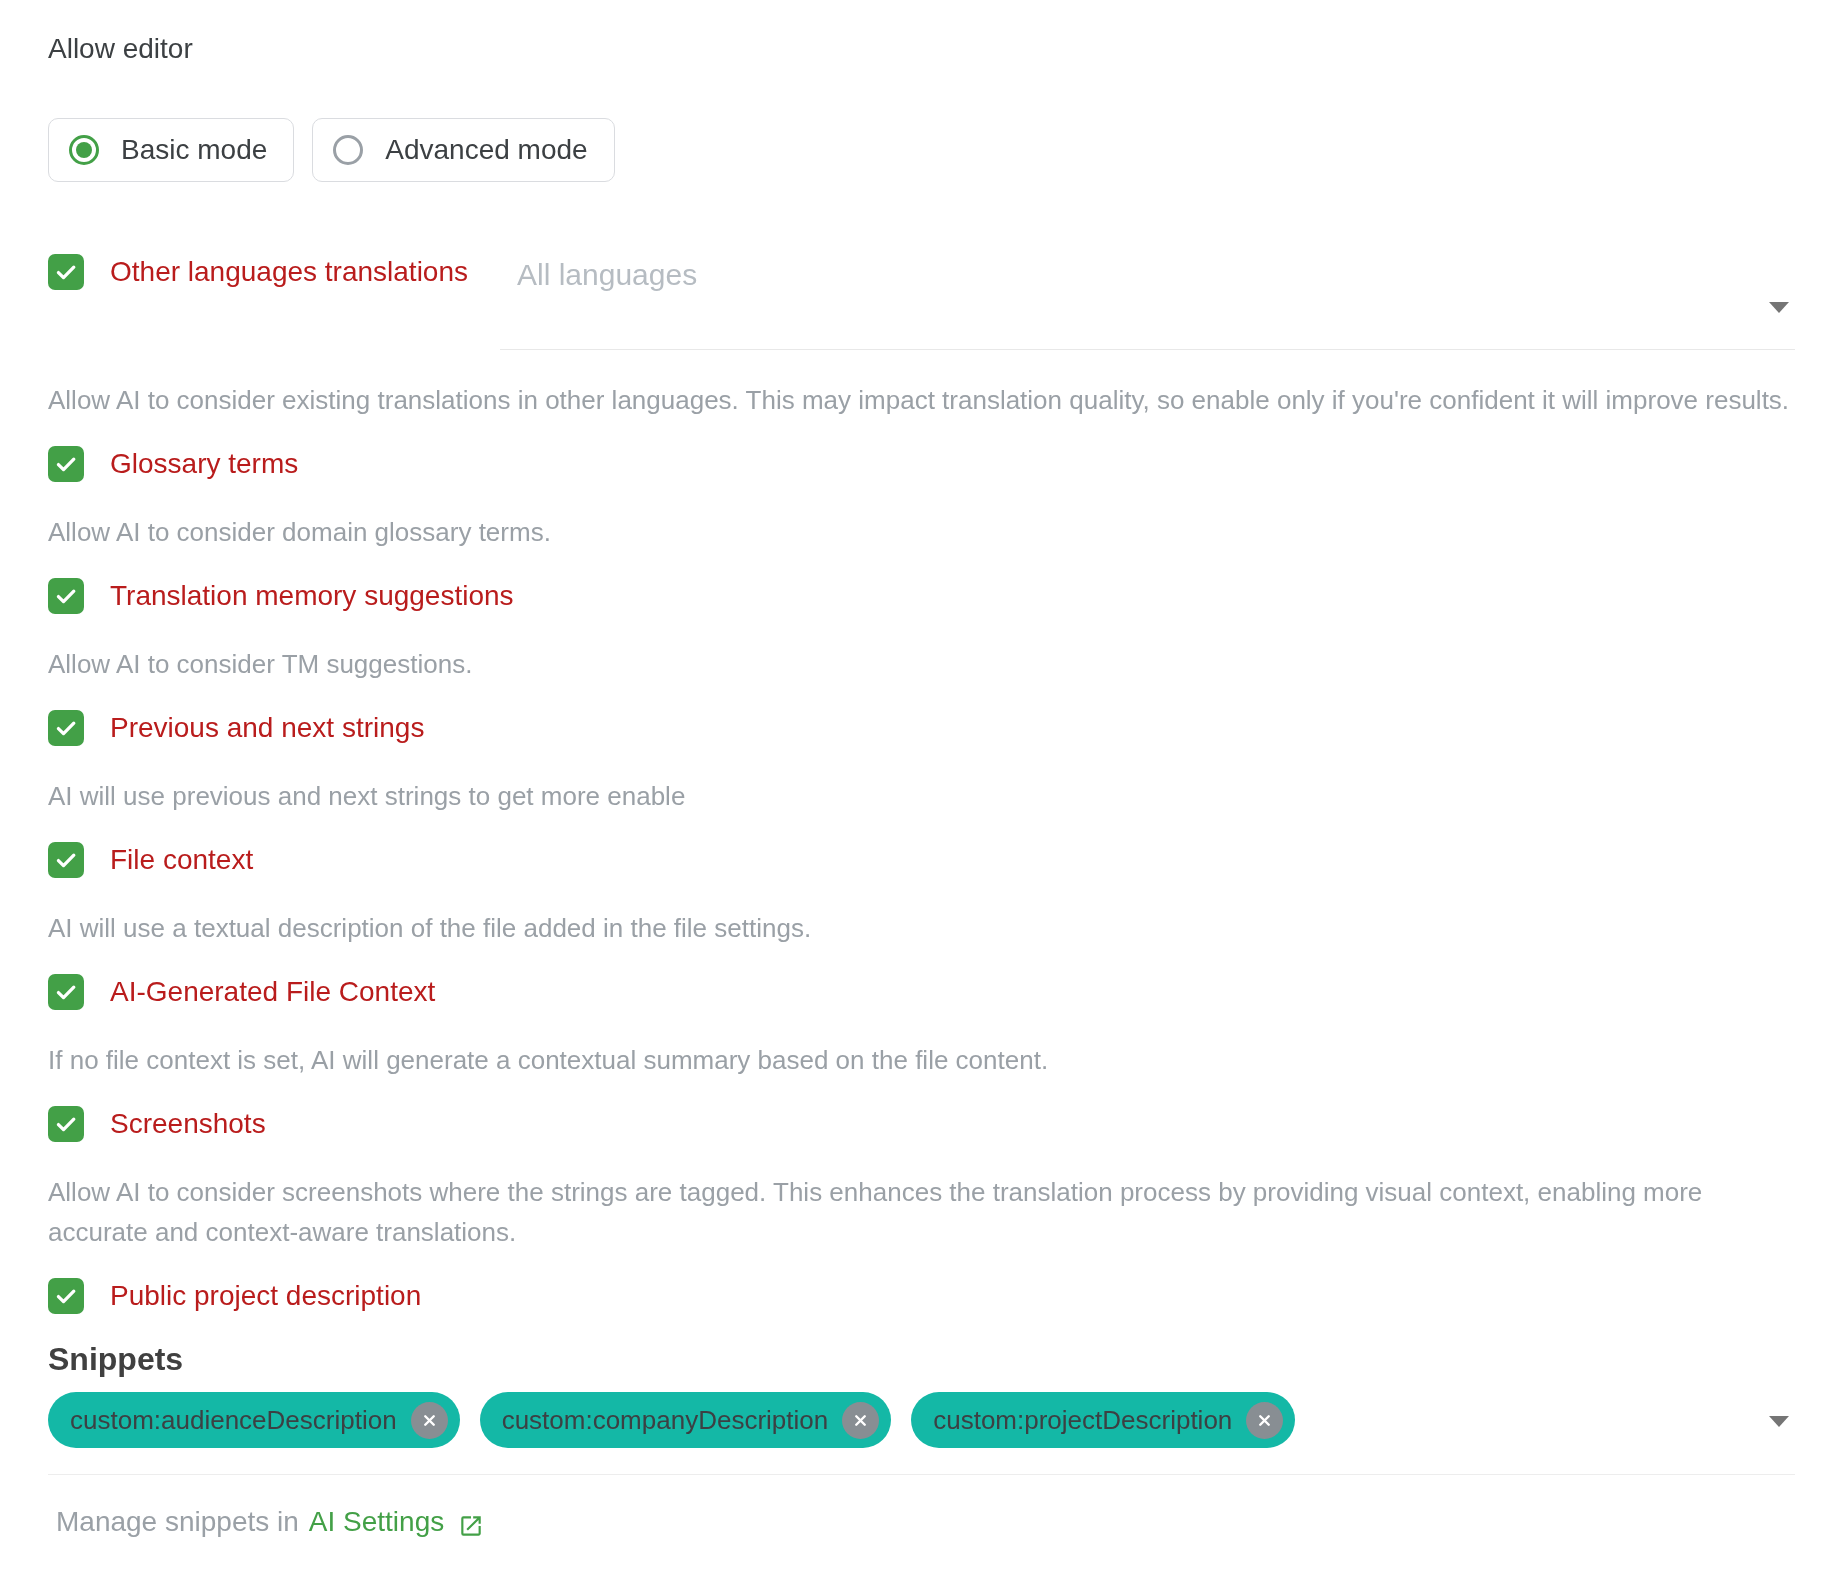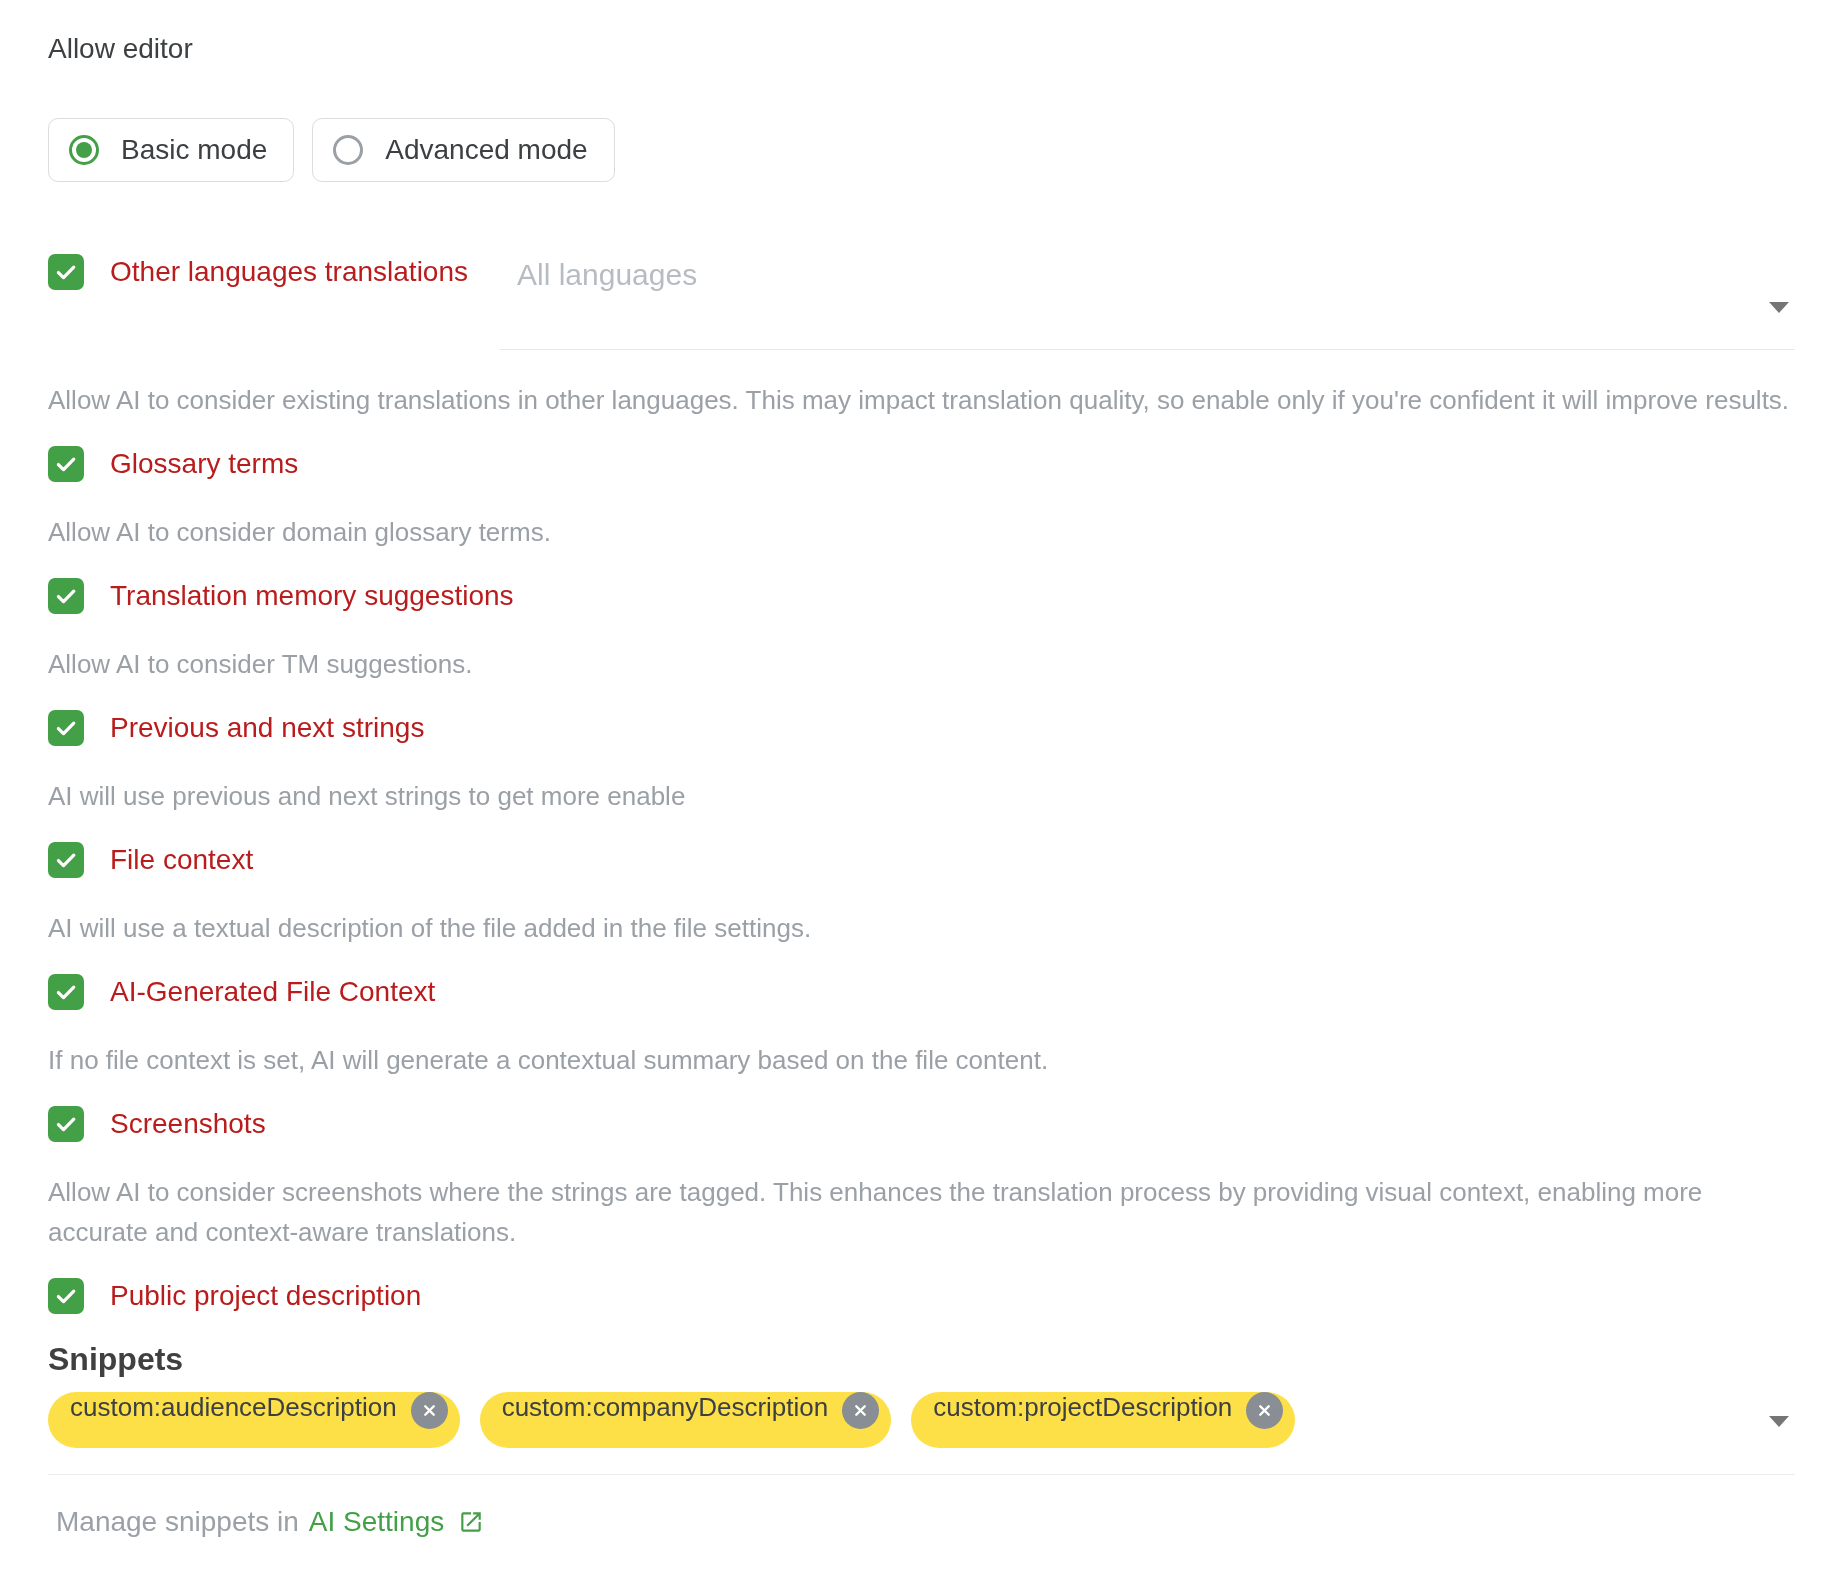--- a/index.html
+++ b/index.html
@@ -68,37 +68,37 @@
 
   
   .snippets-heading { margin-top:26px; font-size:32px; line-height:38px; font-weight:bold; color:#404040; }
   .chips-field {
     margin-top:14px; position:relative;
     border-bottom:1px solid #ededed;
     padding-bottom:26px;
     display:flex; gap:20px; align-items:center;
   }
   .chip {
-    display:inline-flex; align-items:flex-start; gap:14px;
-    background:#fde047; border-radius:28px; height:56px;
+    display:inline-flex; align-items:center; gap:14px;
+    background:#14b8a6; border-radius:28px; height:56px;
     padding:0 12px 0 22px;
   }
   .chip-text { font-size:26px; color:#3c4043; white-space:nowrap; }
   .chip-x {
     width:37px; height:37px; border-radius:50%;
     background:#888e93; color:#ffffff;
     display:flex; align-items:center; justify-content:center;
     cursor:pointer; flex:0 0 auto;
   }
   .chip-x svg { width:17px; height:17px; }
   .chips-field .dd-arrow { position:absolute; right:6px; top:24px; }
 
   .manage-row { margin-top:30px; font-size:28px; line-height:34px; display:flex; align-items:center; gap:10px;margin-left:8px; }
   .manage-prefix { color:#9aa0a6; }
-  .manage-link { color:#43a047; cursor:pointer; display:inline-flex; align-items:center; gap:14px; }
+  .manage-link { color:#43a047; cursor:pointer; display:inline-flex; align-items:flex-end; gap:14px; }
   .ext-icon svg { width:26px; height:26px; display:block; }
 </style>
 </head>
 <body>
 
 <div class="page">
 
   <div class="section-title">Allow editor</div>
 
   <div class="mode-row">

